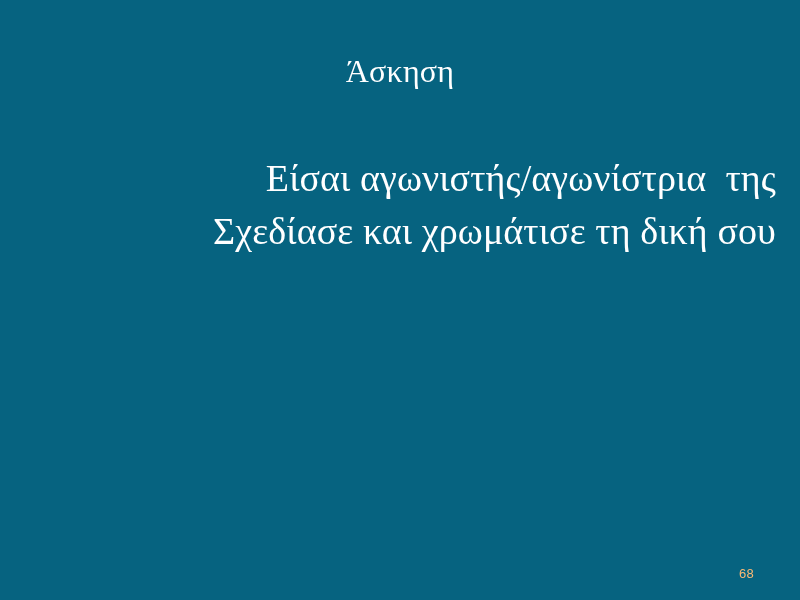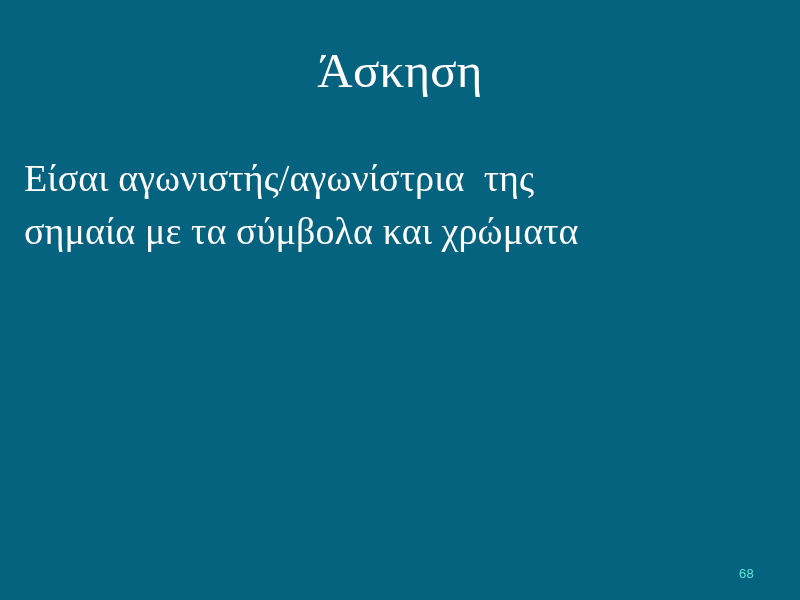--- a/index.html
+++ b/index.html
@@ -25,67 +25,67 @@
 
   
   .slide-title {
     position: absolute;
     left: 0;
     top: 46px;
     width: 800px;
     text-align: center;
     color: #ffffff;
     font-family: "Liberation Serif", "DejaVu Serif", serif;
-    font-size: 49px;
+    font-size: 32px;
     font-weight: 400;
     line-height: 50px;
     letter-spacing: 0.2px;
     white-space: pre;
   }
 
   
   .slide-body {
     position: absolute;
     left: 24px;
     top: 152px;
     width: 752px;
-    text-align: left;
+    text-align: right;
     color: #ffffff;
     font-family: "Liberation Serif", "DejaVu Serif", serif;
     font-size: 38px;
     font-weight: 400;
     line-height: 53px;
     letter-spacing: 0.1px;
   }
 
   .body-line {
     display: block;
     white-space: pre;
   }
 
   
   .page-number {
     position: absolute;
     right: 46px;
     bottom: 18px;
-    color: #5eead4;
+    color: #fdba74;
     font-family: "Liberation Sans", "DejaVu Sans", sans-serif;
     font-size: 13px;
     line-height: 16px;
     text-align: right;
     letter-spacing: 0.3px;
   }
 </style>
 </head>
 <body>
 
 <div class="slide">
 
   <div class="slide-title">Άσκηση</div>
 
   <div class="slide-body">
     <span class="body-line">Είσαι αγωνιστής/αγωνίστρια  της</span>
-    <span class="body-line">σημαία με τα σύμβολα και χρώματα</span>
+    <span class="body-line">Σχεδίασε και χρωμάτισε τη δική σου</span>
   </div>
 
   <div class="page-number">68</div>
 
 </div>
 
 </body></html>

